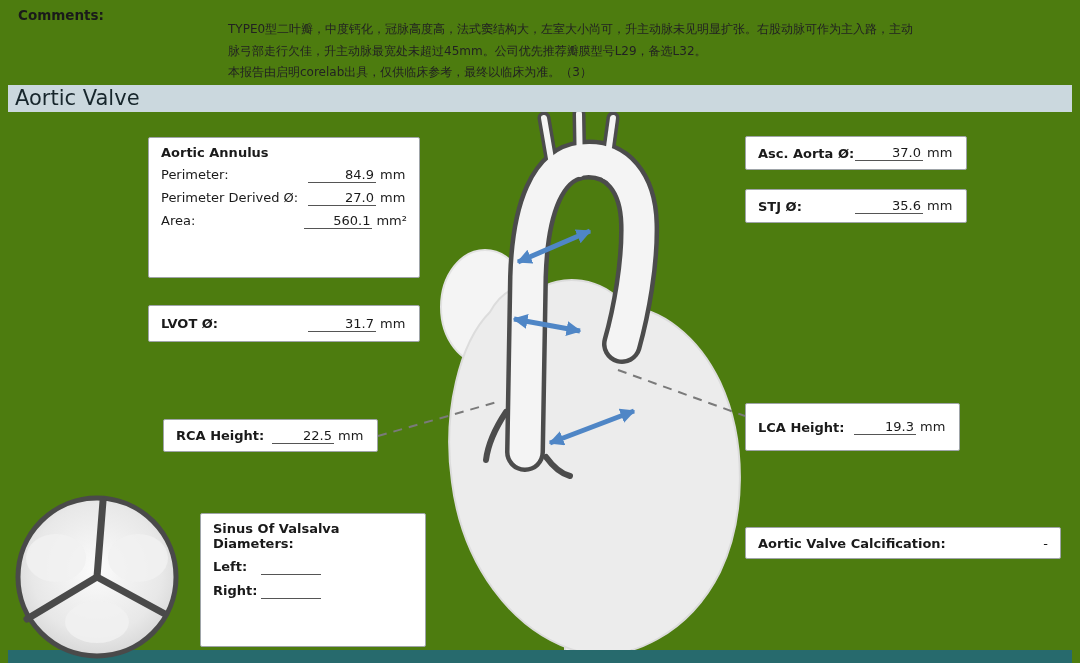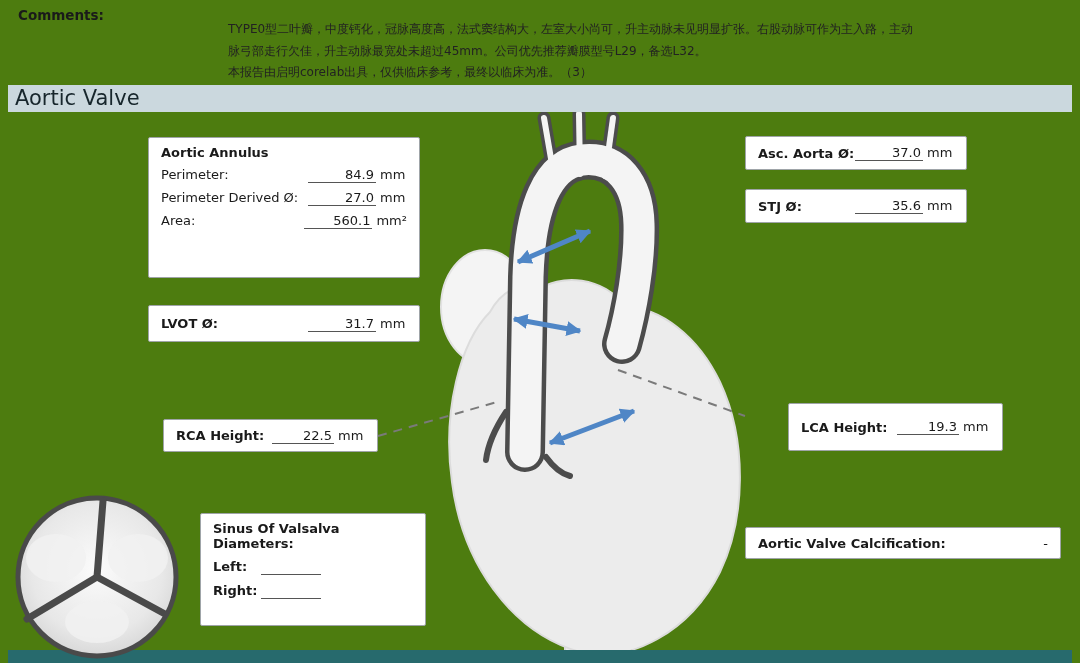--- a/index.html
+++ b/index.html
@@ -20,23 +20,23 @@
   .u-line{display:inline-block;min-width:64px;border-bottom:1px solid #555;text-align:right;padding:0 2px;}
   .m-unit{display:inline-block;margin-left:4px;min-width:27px;text-align:left;}
   .inline-box{display:flex;align-items:center;justify-content:space-between;padding:15px 12px;}
   .inline-box .m-label{font-weight:700;}
 
   .aortic-annulus{left:148px;top:137px;width:272px;height:141px;}
   .lvot-box{left:148px;top:291px;width:272px;height:37px;margin-top:14px;}
   .asc-box{left:745px;top:136px;width:222px;height:34px;}
   .stj-box{left:745px;top:189px;width:222px;height:34px;}
   .rca-box{left:163px;top:419px;width:215px;height:33px;}
-  .lca-box{left:745px;top:403px;width:215px;height:48px;margin-left:43px;}
+  .lca-box{left:745px;top:403px;width:215px;height:48px;}
   .rca-box .u-line,.lca-box .u-line{min-width:58px;}
-  .sinus-box{left:200px;top:513px;width:226px;height:113px;}
+  .sinus-box{left:200px;top:513px;width:226px;height:134px;}
   .s-row{margin-top:8px;font-weight:bold;}
   .s-label{display:inline-block;width:48px;}
   .s-line{display:inline-block;width:60px;border-bottom:1px solid #555;}
   .s-line::after{content:"\00a0";}
   .calc-box{left:745px;top:527px;width:316px;height:32px;justify-content:space-between;}
   .calc-box .calc-value{margin-left:14px;}
 
   .heart-illu{position:absolute;left:430px;top:112px;width:330px;height:551px;z-index:1;}
   .overlay{position:absolute;left:0;top:0;width:1080px;height:663px;z-index:2;pointer-events:none;}
   .dash{stroke:#7a7a7a;stroke-width:2;stroke-dasharray:9 7;fill:none;}

